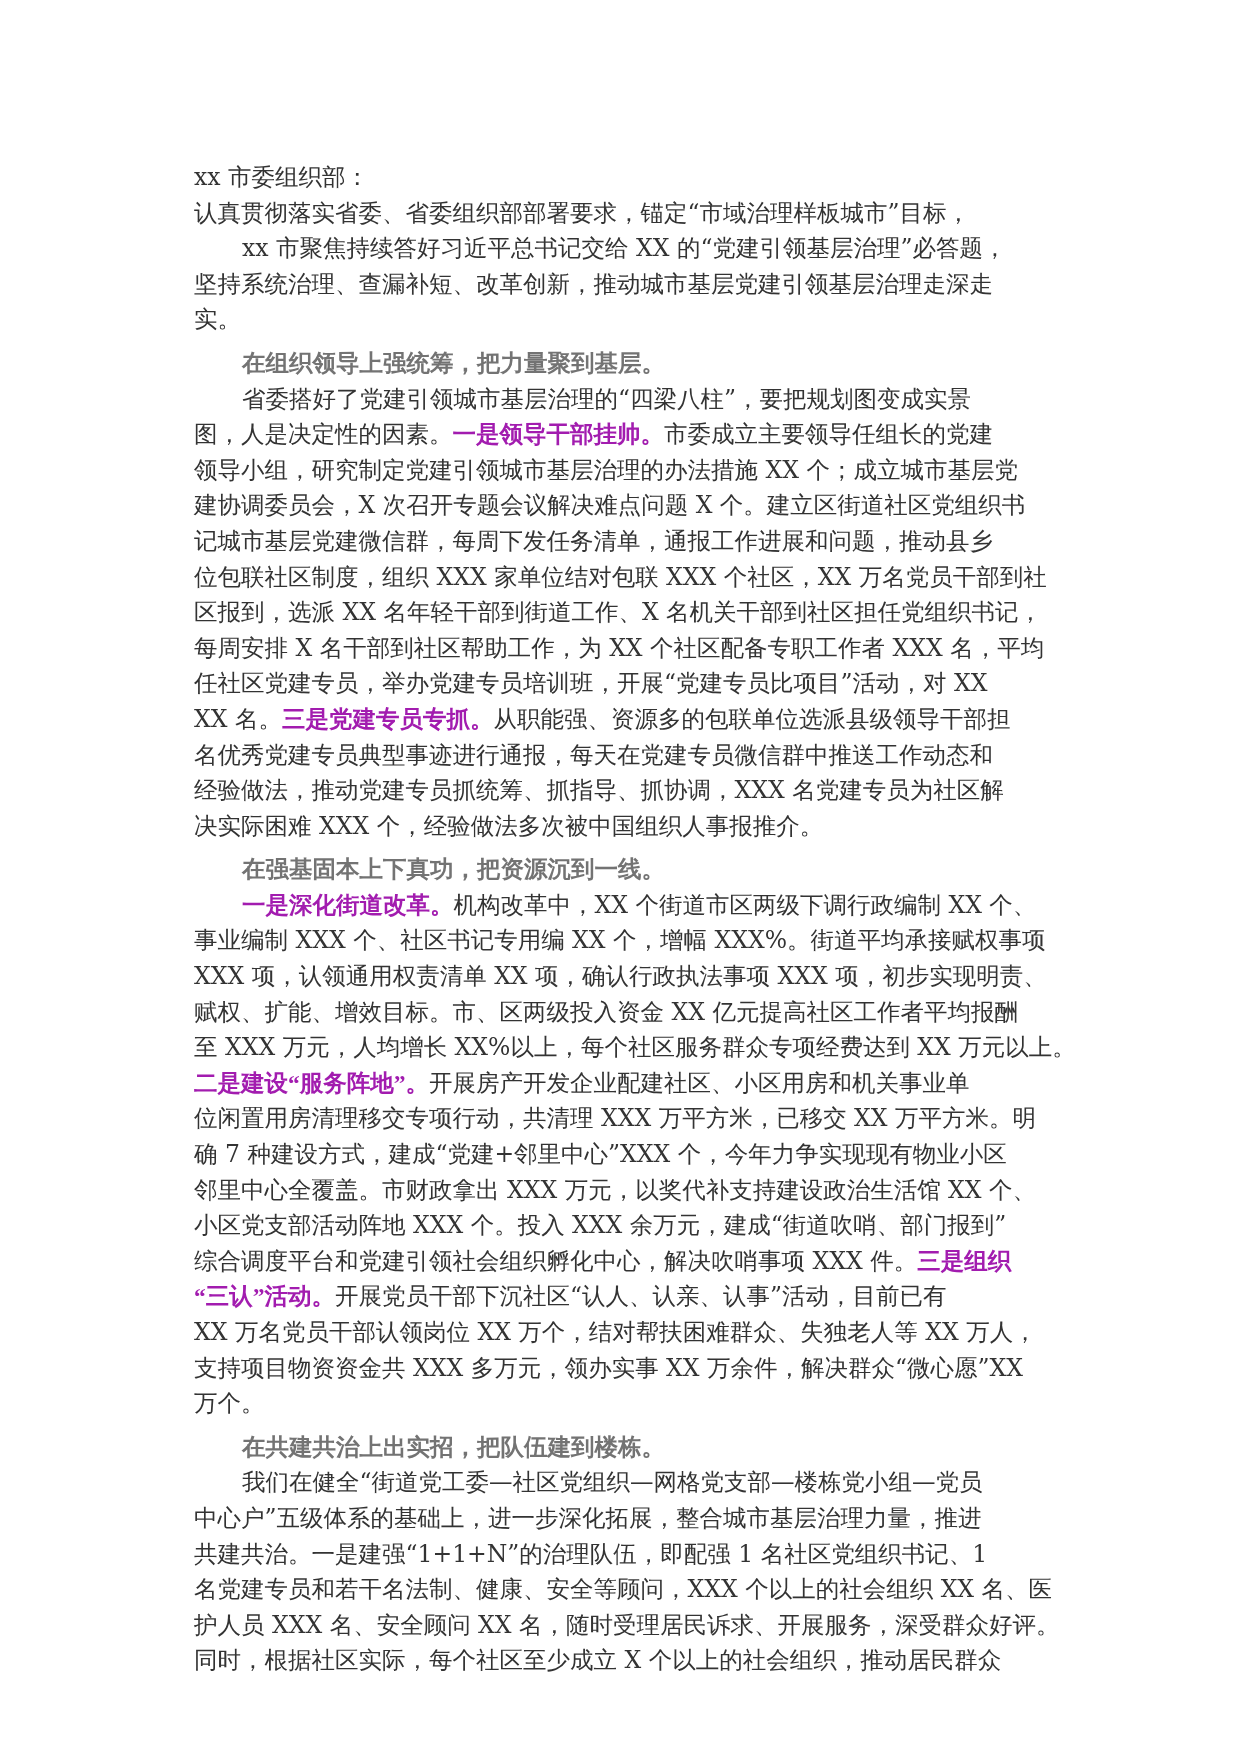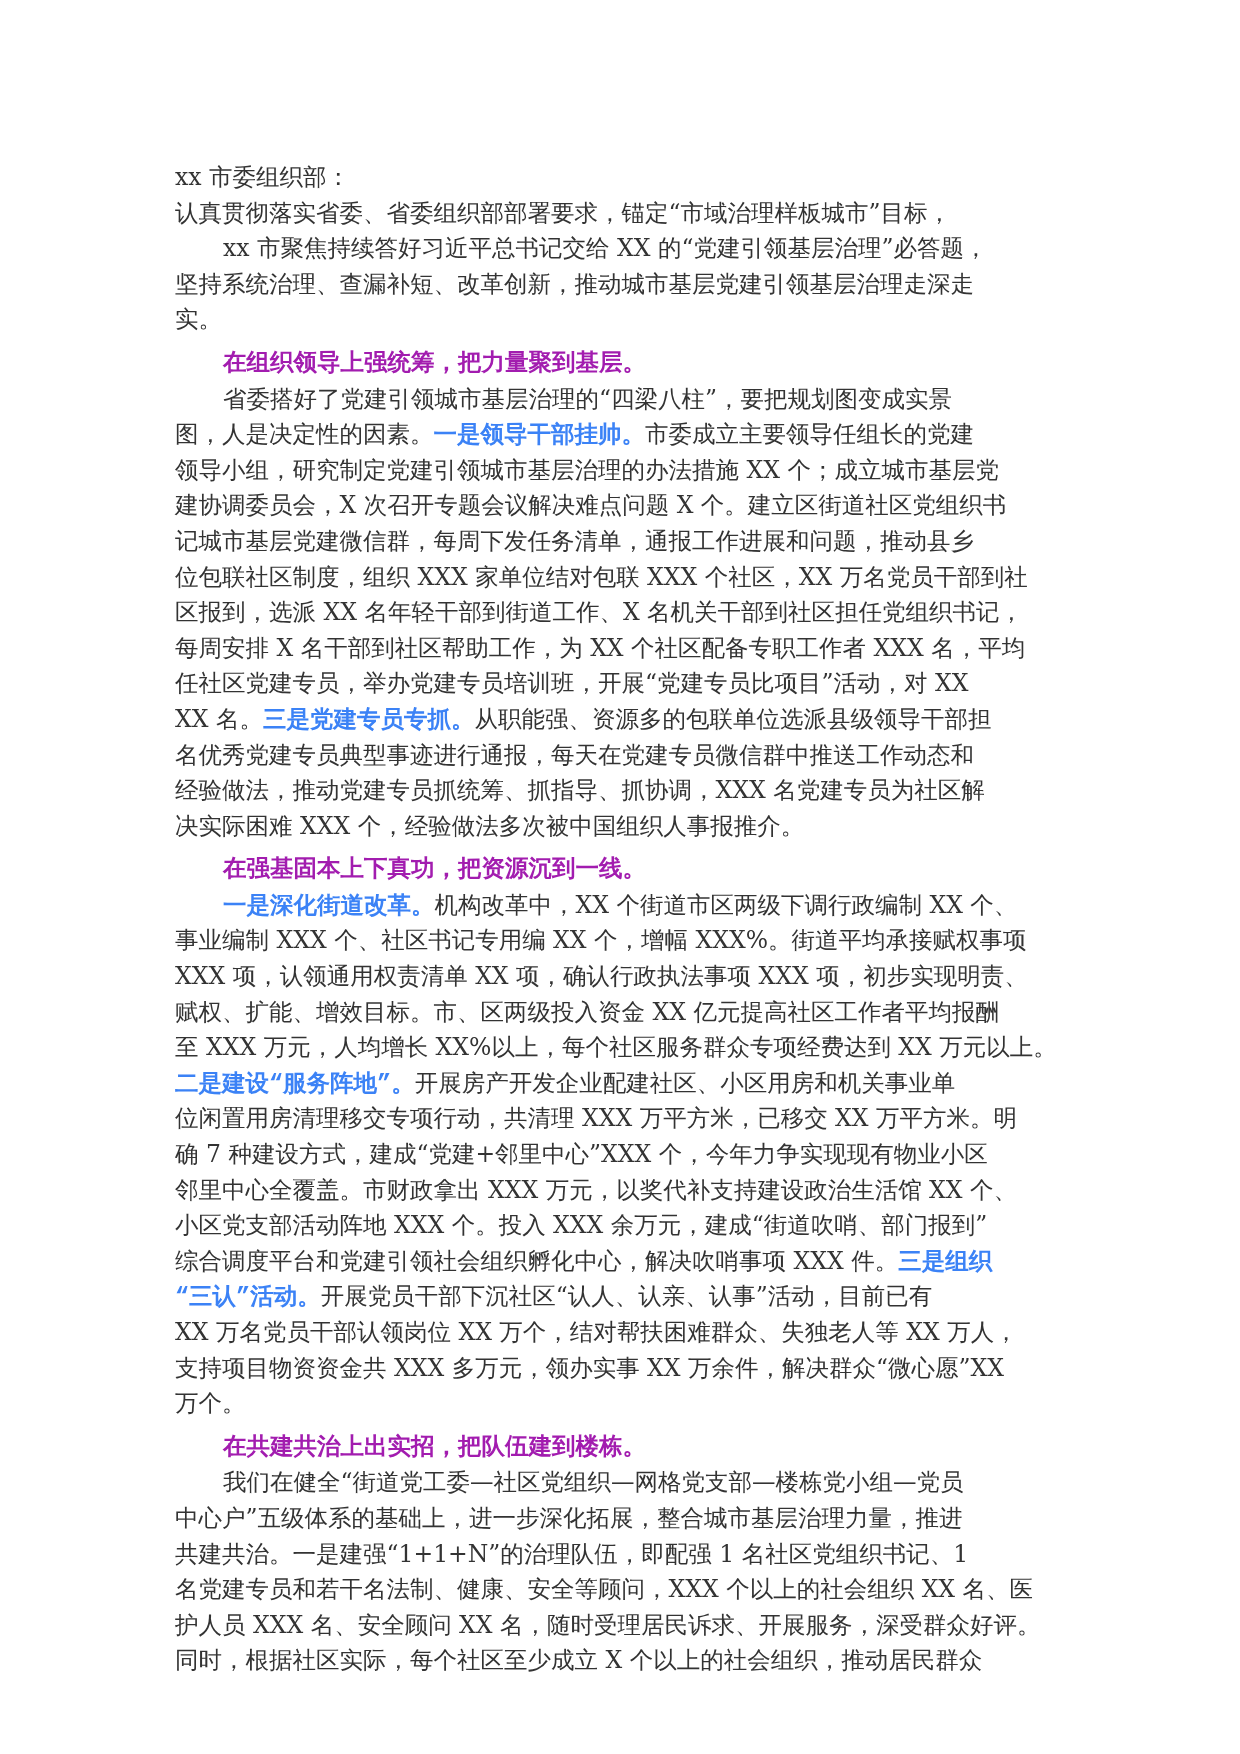--- a/index.html
+++ b/index.html
@@ -1,26 +1,26 @@
 <!DOCTYPE html>
 <html><head>
 <meta charset="utf-8">
 <style>
   html, body { margin: 0; padding: 0; background: #ffffff; }
   body { width: 1240px; height: 1754px; position: relative; overflow: hidden; }
   .page {
-    position: absolute; left: 175px; top: 160px; width: 870px;
+    position: absolute; left: 194px; top: 160px; width: 870px;
     font-family: "DejaVu Serif", "Liberation Serif", serif;
     font-size: 23.5px; color: #333333; line-height: 35.6px;
   }
   .line { white-space: nowrap; height: 35.6px; }
   .indent { padding-left: 48px; }
-  .heading { font-family: Liberation Mono, monospace; font-weight: bold; color: #a21caf; }
+  .heading { font-family: Liberation Sans, sans-serif; font-weight: bold; color: #737373; }
   .gap { height: 8px; }
-  b { font-family: Liberation Mono, monospace; font-weight: bold; color: #3b82f6; }
+  b { font-family: Liberation Serif, serif; font-weight: bold; color: #a21caf; }
 </style>
 </head>
 <body>
 
 <div class="page">
   <div class="line">xx 市委组织部：</div>
   <div class="line">认真贯彻落实省委、省委组织部部署要求，锚定“市域治理样板城市”目标，</div>
   <div class="line indent">xx 市聚焦持续答好习近平总书记交给 XX 的“党建引领基层治理”必答题，</div>
   <div class="line">坚持系统治理、查漏补短、改革创新，推动城市基层党建引领基层治理走深走</div>
   <div class="line">实。</div>

